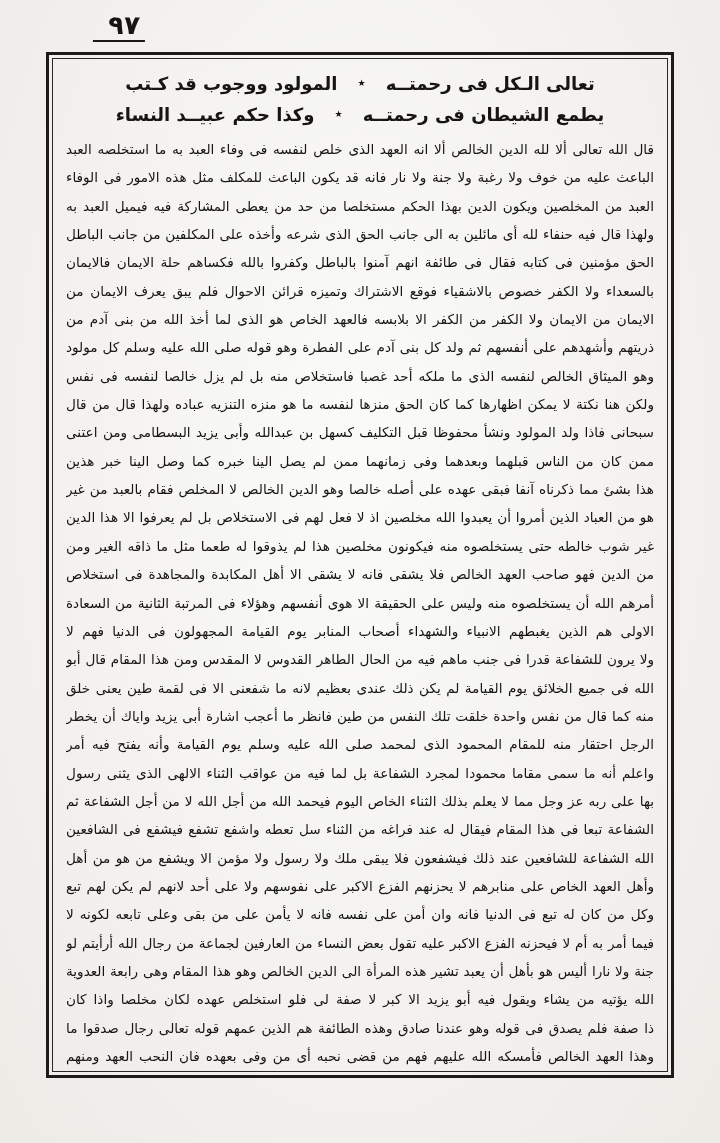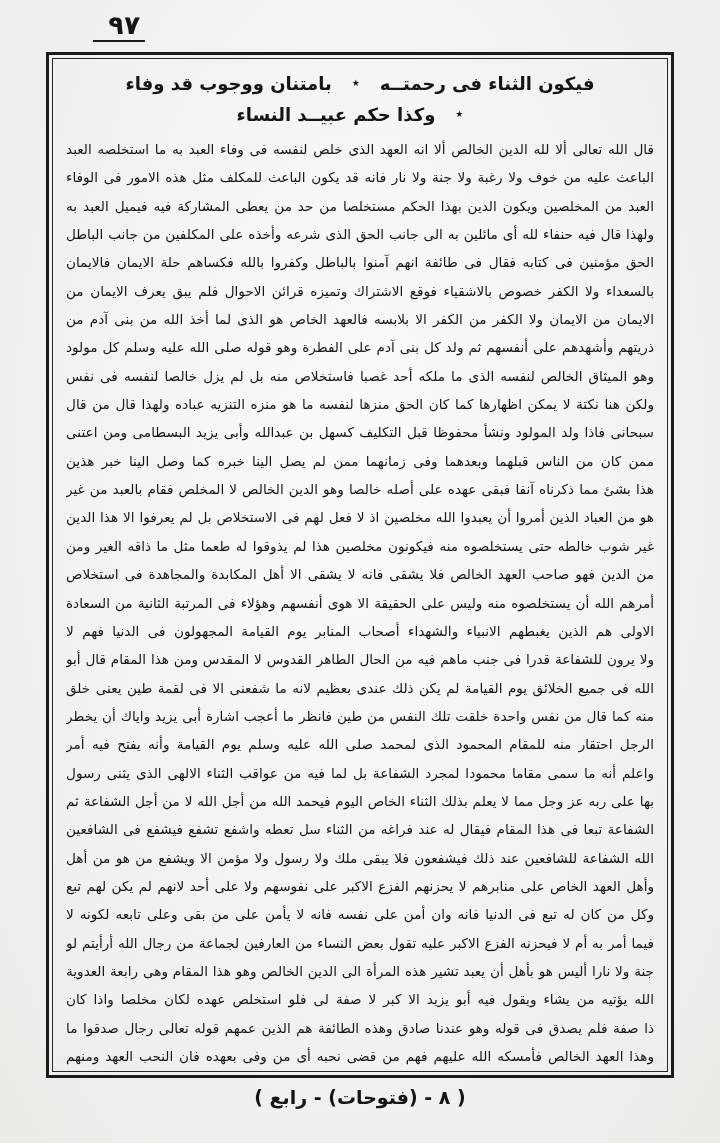--- a/index.html
+++ b/index.html
@@ -85,25 +85,26 @@
 
 <div class="scan">
 
   <div class="page-number">٩٧</div>
 
   <div class="frame">
     <div class="frame-inner">
 
       <div class="poem" id="poem">
           <div class="verse">
-            <span>فيكون الثناء فى رحمتــه</span>
+            <span>تعالى الـكل فى رحمتــه</span>
             <span class="star">٭</span>
-            <span>بامتنان ووجوب قد وفاء</span>
+            <span>المولود ووجوب قد كـتب</span>
           </div>
           <div class="verse">
+            <span>يطمع الشيطان فى رحمتــه</span>
             <span class="star">٭</span>
             <span>وكذا حكم عبيــد النساء</span>
           </div>
         </div>
 
       <div class="body-text" id="body-text">
           <div class="bline">قال الله تعالى ألا لله الدين الخالص ألا انه العهد الذى خلص لنفسه فى وفاء العبد به ما استخلصه العبد من الشيطان ولا من</div>
           <div class="bline">الباعث عليه من خوف ولا رغبة ولا جنة ولا نار فانه قد يكون الباعث للمكلف مثل هذه الامور فى الوفاء بعهد الله فيكون</div>
           <div class="bline">العبد من المخلصين ويكون الدين بهذا الحكم مستخلصا من حد من يعطى المشاركة فيه فيميل العبد به عن الشريك</div>
           <div class="bline">ولهذا قال فيه حنفاء لله أى مائلين به الى جانب الحق الذى شرعه وأخذه على المكلفين من جانب الباطل اذ قد سماهم</div>
@@ -134,15 +135,14 @@
           <div class="bline">فيما أمر به أم لا فيحزنه الفزع الاكبر عليه تقول بعض النساء من العارفين لجماعة من رجال الله أرأيتم لو لم يخلق</div>
           <div class="bline">جنة ولا نارا أليس هو بأهل أن يعبد تشير هذه المرأة الى الدين الخالص وهو هذا المقام وهى رابعة العدوية ذلك فضل</div>
           <div class="bline">الله يؤتيه من يشاء ويقول فيه أبو يزيد الا كبر لا صفة لى فلو استخلص عهده لكان مخلصا واذا كان مخلصا كان</div>
           <div class="bline">ذا صفة فلم يصدق فى قوله وهو عندنا صادق وهذه الطائفة هم الذين عمهم قوله تعالى رجال صدقوا ما عاهدوا الله عليه</div>
           <div class="bline">وهذا العهد الخالص فأمسكه الله عليهم فهم من قضى نحبه أى من وفى بعهده فان النحب العهد ومنهم من ينتظر</div>
         </div>
 
     </div>
   </div>
 
-  <div class="footer">( ٨ - (فتوحات) - رابع )</div>
 
 </div>
 
 </body></html>

